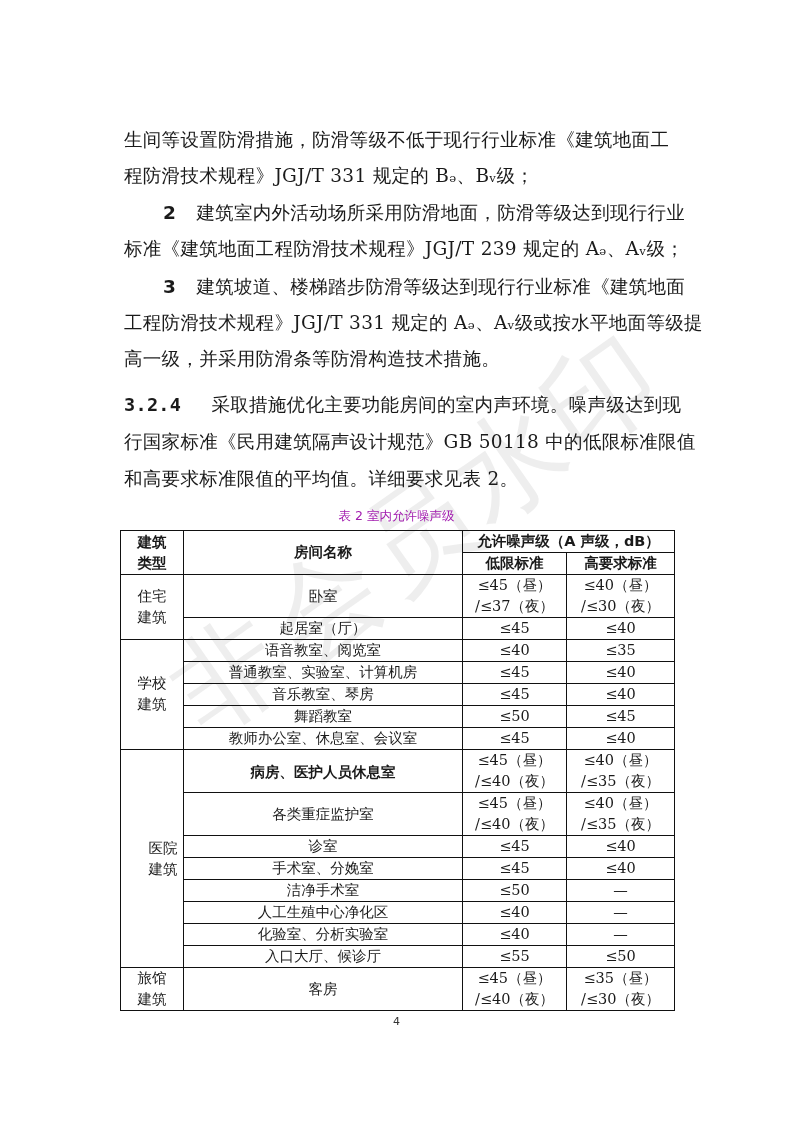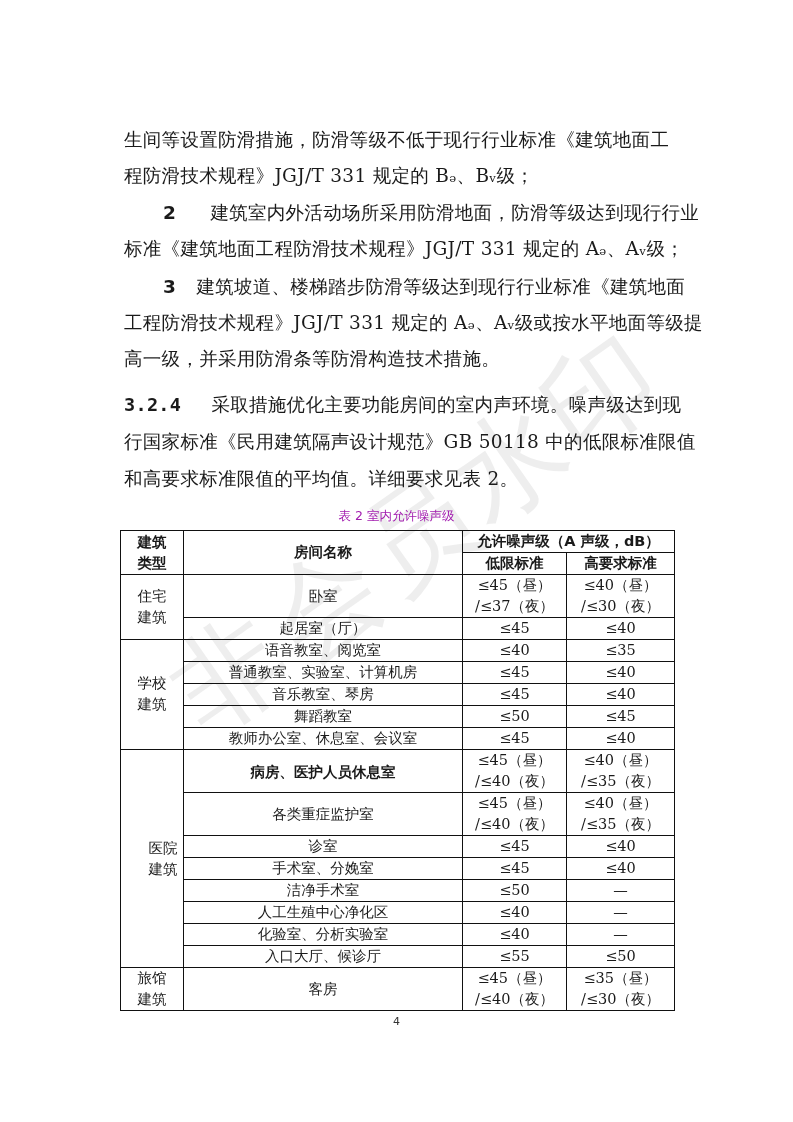--- a/index.html
+++ b/index.html
@@ -38,23 +38,23 @@
 </div>
 
 <div>
   <div class="para-line" style="top:128px;">生间等设置防滑措施，防滑等级不低于现行行业标准《建筑地面工</div>
   <div class="para-line" style="top:164px;">程防滑技术规程》JGJ/T 331 规定的 Bₔ、Bᵥ级；</div>
 </div>
 
 <div>
   <div class="para-line indent" style="top:201px;">
     <span class="bold-num">2</span>
-    <span style="margin-left:28px;">建筑室内外活动场所采用防滑地面，防滑等级达到现行行业</span>
+    <span style="margin-left:14px;">建筑室内外活动场所采用防滑地面，防滑等级达到现行行业</span>
   </div>
-  <div class="para-line" style="top:237px;">标准《建筑地面工程防滑技术规程》JGJ/T 331 规定的 Aₔ、Aᵥ级；</div>
+  <div class="para-line" style="top:237px;">标准《建筑地面工程防滑技术规程》JGJ/T 239 规定的 Aₔ、Aᵥ级；</div>
 </div>
 
 <div>
   <div class="para-line indent" style="top:275px;">
     <span class="bold-num">3</span>
     <span style="margin-left:14px;">建筑坡道、楼梯踏步防滑等级达到现行行业标准《建筑地面</span>
   </div>
   <div class="para-line" style="top:311px;">工程防滑技术规程》JGJ/T 331 规定的 Aₔ、Aᵥ级或按水平地面等级提</div>
   <div class="para-line" style="top:347px;">高一级，并采用防滑条等防滑构造技术措施。</div>
 </div>

